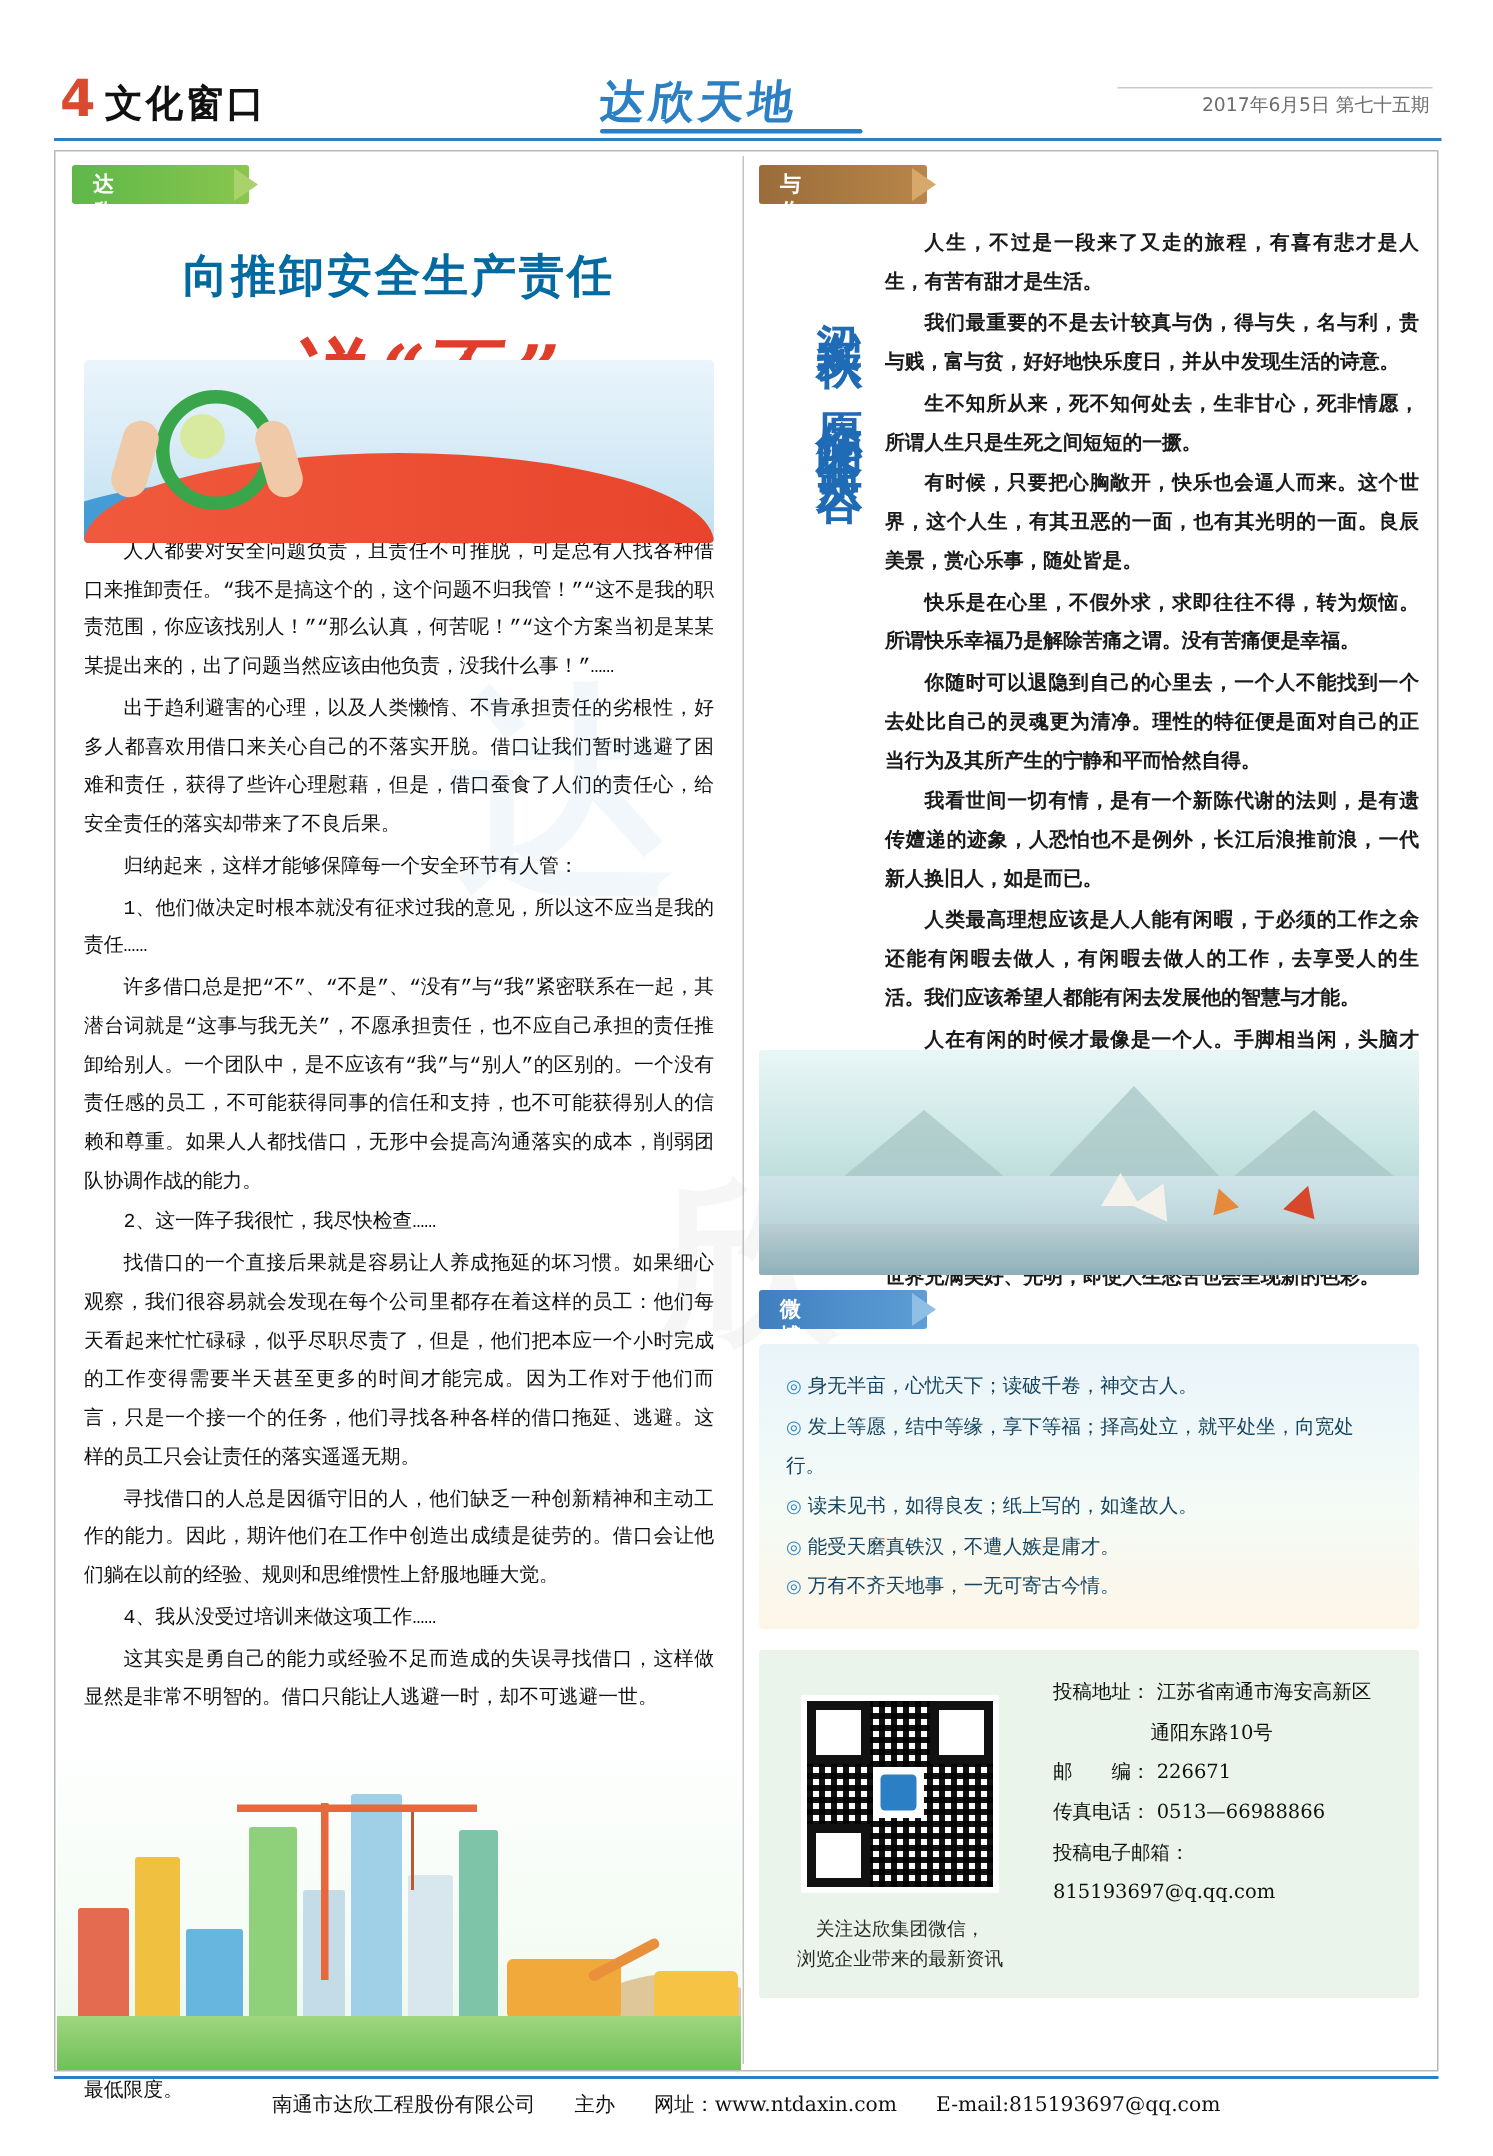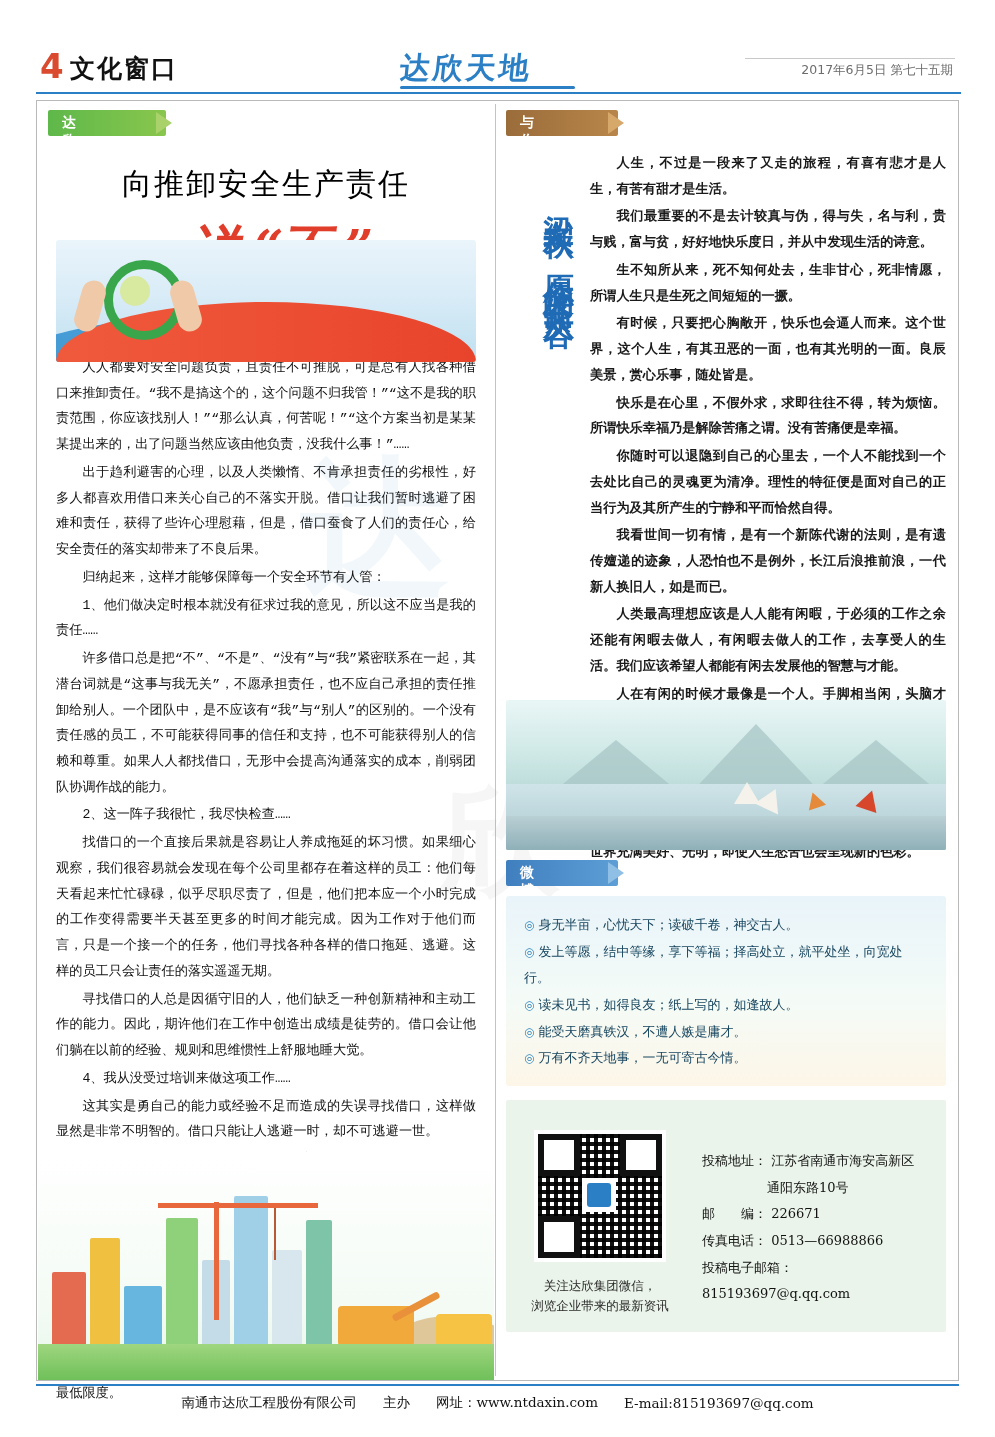--- a/index.html
+++ b/index.html
@@ -42,21 +42,21 @@
   #tab-share .shape{background:linear-gradient(90deg,#9a6c3a,#b8864a);width:112px;}
   #tab-share .tail{left:102px;border-left:16px solid #d6a86a;}
 
   #tab-weibo{left:506px;top:860px;}
   #tab-weibo .shape{background:linear-gradient(90deg,#3f7fbf,#5e9ed6);width:112px;}
   #tab-weibo .tail{left:102px;border-left:16px solid #8fbfe4;}
 
   
   .left-col{position:absolute;left:56px;top:146px;width:420px;}
 
-  .headline{font-size:30px;font-weight:normal;color:#000000;text-align:center;letter-spacing:2px;margin-top:18px;font-family:"DejaVu Serif","Liberation Serif",serif;}
+  .headline{font-size:30px;font-weight:bold;color:#0369a1;text-align:center;letter-spacing:2px;margin-top:18px;font-family:"DejaVu Serif","Liberation Serif",serif;}
   .headline-art{position:relative;height:110px;margin-top:2px;}
   .big-quote{position:absolute;left:140px;top:8px;font-size:52px;font-weight:bold;color:#e03d2a;letter-spacing:4px;font-family:"DejaVu Serif","Liberation Serif",serif;transform:skewX(-8deg);}
   .sub-headline{position:absolute;right:4px;top:74px;font-size:15.5px;color:#1f6bb5;}
   .byline{text-align:center;font-size:13.5px;color:#222;margin-top:4px;}
 
   
   .art-band{position:absolute;left:56px;top:240px;width:420px;height:122px;border-radius:3px;overflow:hidden;
     background:linear-gradient(180deg,#eaf4fb 0%,#d9ecf7 45%,#bfe0f0 100%);}
   .art-wave{position:absolute;left:0;bottom:0;width:420px;height:60px;background:linear-gradient(90deg,#f05a3c,#e8442c);
     border-radius:50% 50% 0 0 / 100% 100% 0 0;}
@@ -109,21 +109,21 @@
   .contact-box{position:absolute;left:506px;top:1100px;width:440px;height:232px;background:#eaf4ea;border-radius:2px;}
   .qr{position:absolute;left:534px;top:1130px;width:132px;height:132px;background:#fff;padding:4px;box-sizing:border-box;}
   .qr-grid{width:124px;height:124px;background:
      repeating-linear-gradient(90deg,#111 0 4px,#fff 4px 8px),
      repeating-linear-gradient(0deg,#111 0 4px,transparent 4px 8px);
      background-blend-mode:multiply;position:relative;}
   .qr-eye{position:absolute;width:30px;height:30px;border:6px solid #111;background:#fff;}
   .qr-center{position:absolute;left:44px;top:44px;width:34px;height:34px;background:#fff;display:flex;align-items:center;justify-content:center;}
   .qr-center div{width:24px;height:24px;background:#2b7fc4;border-radius:3px;}
   .qr-cap{position:absolute;left:500px;top:1276px;width:200px;text-align:center;font-size:12.5px;color:#2a2a2a;line-height:1.6;}
-  .contact-lines{position:absolute;left:702px;top:1148px;width:240px;font-size:13px;line-height:2.05;color:#111;}
+  .contact-lines{position:absolute;left:702px;top:1116px;width:240px;font-size:13px;line-height:2.05;color:#111;}
 
   
   .footer{position:absolute;left:36px;top:1384px;width:923px;height:34px;border-top:2px solid #2b7fc4;}
   .footer-inner{display:flex;align-items:center;justify-content:center;gap:26px;height:34px;font-size:13.5px;color:#111;}
 
   
   .watermark{position:absolute;left:300px;top:430px;font-size:150px;color:rgba(120,175,210,.10);font-weight:bold;letter-spacing:20px;pointer-events:none;}
   .wm2{position:absolute;left:440px;top:760px;font-size:120px;color:rgba(150,150,150,.09);font-weight:bold;letter-spacing:14px;pointer-events:none;}
 </style>
 </head>

